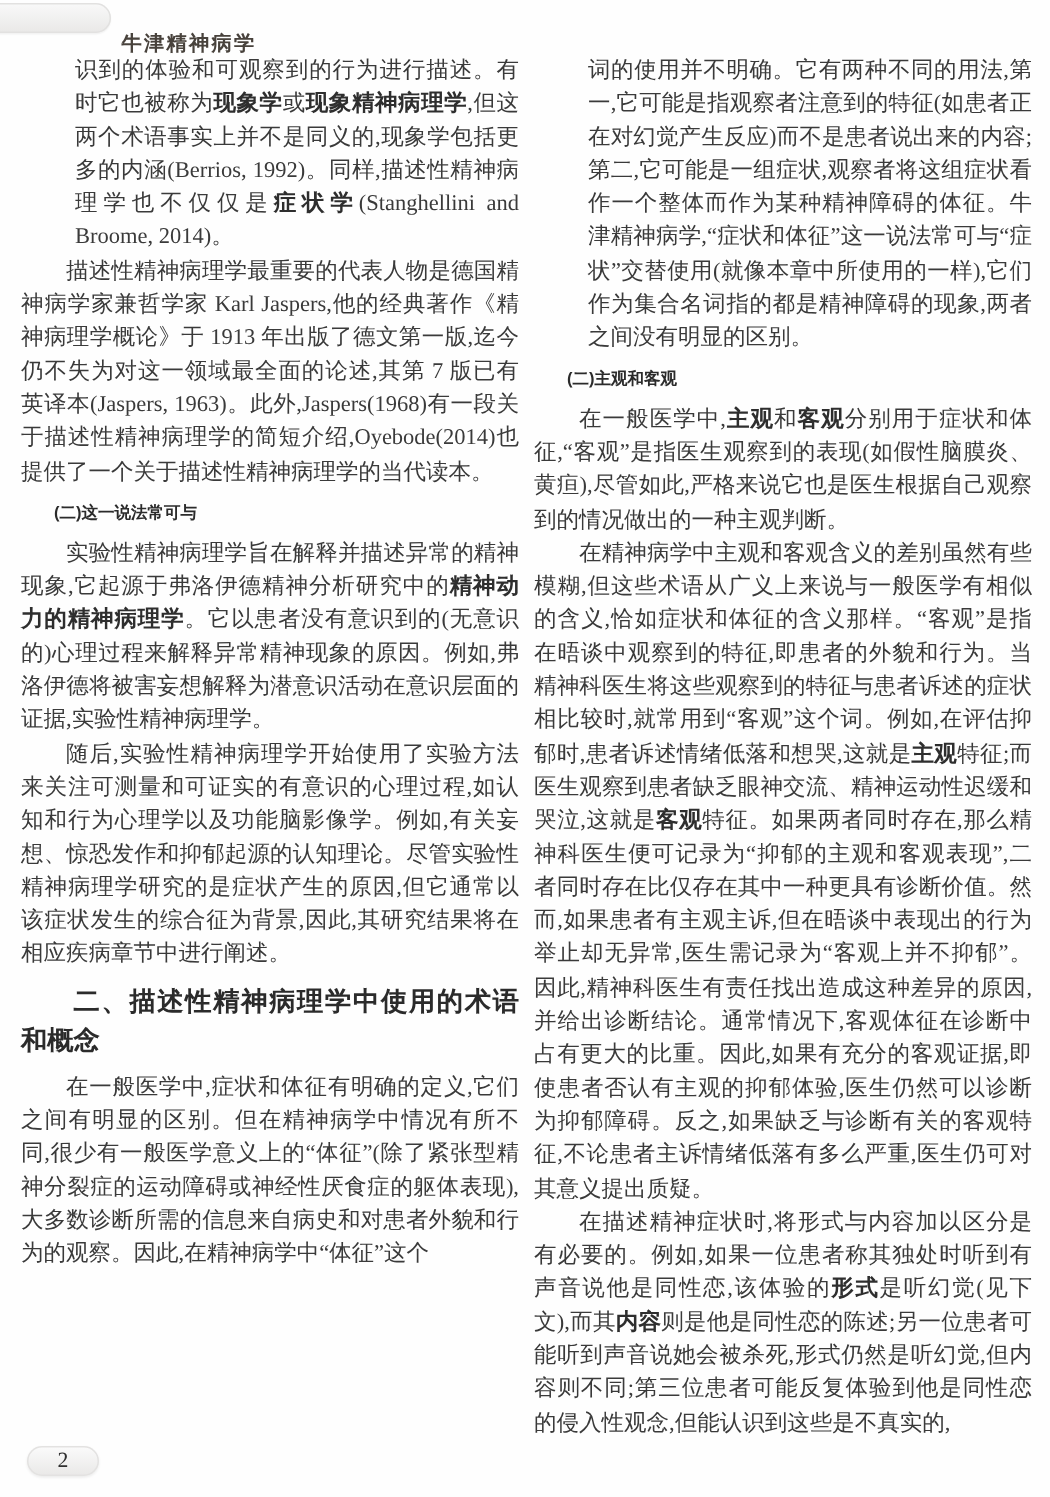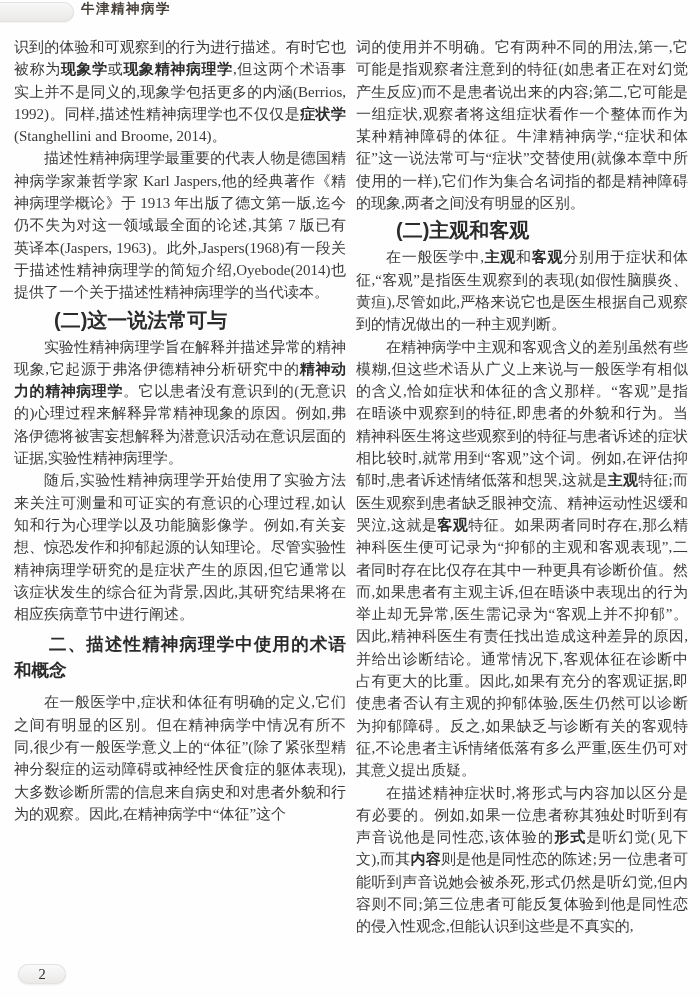--- a/index.html
+++ b/index.html
@@ -16,51 +16,51 @@
   
   .header { position: relative; height: 24px; }
   .header-tab {
     position: absolute; left: -22px; top: 2px;
     width: 96px; height: 20px;
     border-radius: 11px;
     background: linear-gradient(180deg, #f9f9f9 0%, #e9e8e7 100%);
     box-shadow: inset 0 0 0 1px #e2e1e0, 0 1px 1px rgba(0,0,0,0.05);
   }
   .header-title {
-    position: absolute; left: 81px; top: 0;
+    position: absolute; left: 81px; top: 20px;
     font-family: "Liberation Sans", "DejaVu Sans", sans-serif;
     font-size: 13.5px; font-weight: 700;
     color: #48423c; letter-spacing: 1.5px;
   }
   
   .columns {
     display: flex; gap: 10px;
     padding: 12px 12px 0 14px;
   }
   .col {
     width: 332px;
     text-align: justify;
     font-size: 15px;
     line-height: 22.3px;
     color: #3a3a3a;
   }
   .col p.para { margin: 0; text-indent: 2em; }
-  .col p.para.no-indent { text-indent: 0; }
+  .col p.para.no-indent { text-indent: 0; margin-left: 36px; }
   .term {
     font-family: "Liberation Sans", "DejaVu Sans", sans-serif;
     font-weight: 700; color: #2e2e2e;
   }
   .h1 {
     font-family: "Liberation Sans", "DejaVu Sans", sans-serif;
     font-weight: 700; font-size: 17.5px; line-height: 26px;
     color: #2b2b2b; margin: 6px 0 8px; text-indent: 2em;
   }
   .h2 {
     font-family: "Liberation Sans", "DejaVu Sans", sans-serif;
-    font-weight: 700; font-size: 20px; line-height: 24px;
+    font-weight: 700; font-size: 11px; line-height: 24px;
     color: #2b2b2b; margin: 4px 0 4px; text-indent: 2em;
   }
   
   .page-pill {
     position: absolute; left: 18px; bottom: 14px;
     width: 48px; height: 20px;
     border-radius: 10px;
     background: linear-gradient(180deg, #fbfbfb 0%, #e9e8e7 100%);
     box-shadow: inset 0 0 0 1px #e3e2e1, 0 1px 2px rgba(0,0,0,0.08);
     display: flex; align-items: center; justify-content: center;

